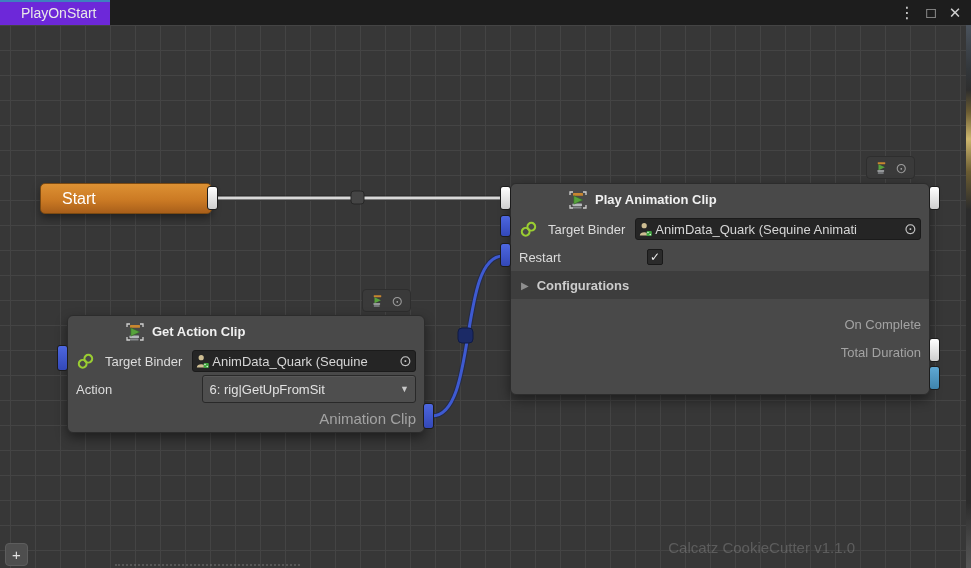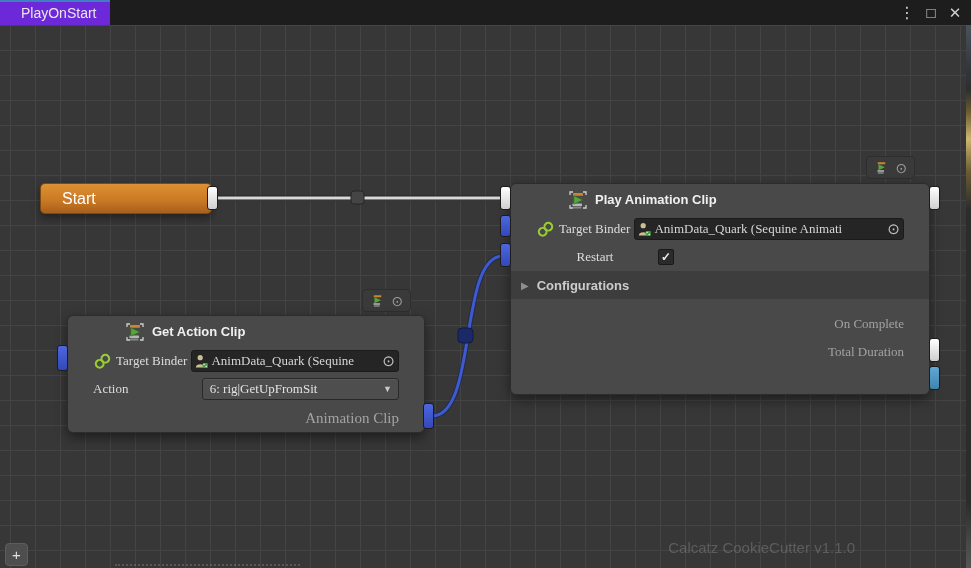--- a/index.html
+++ b/index.html
@@ -27,37 +27,37 @@
     background: linear-gradient(180deg, #4a525c 0%, #33373b 8%, #2e2e2e 12%, #6b5c32 16%, #cdb66e 21%, #6b5c32 27%, #2c2c2c 34%, #2c2c2c 88%, #4a4a4a 96%, #555 100%); }
 
   
   svg.wires { position: absolute; left: 0; top: 0; width: 971px; height: 568px; z-index: 5; }
 
   
   .node { position: absolute; background: #494949; border: 1px solid #2c2c2c; border-radius: 6px;
           box-shadow: 0 5px 12px rgba(0,0,0,0.45); z-index: 10; color: #dcdcdc; font-size: 13px; }
   .node-header { height: 31px; display: flex; align-items: center; gap: 7px; padding: 0 9px;
                  font-weight: bold; color: #f0f0f0; margin-left: 48px; }
-  .node-row { height: 28px; display: flex; align-items: center; gap: 4px; padding: 0 25px; font-family: Liberation Serif, serif; }
+  .node-row { height: 28px; display: flex; align-items: center; gap: 10px; padding: 0 8px; }
   .node-row.right { justify-content: flex-end; color: #a3a3a3; }
   .row-label { white-space: nowrap; }
   .fold-row { height: 28px; display: flex; align-items: center; gap: 8px; padding: 0 10px;
               background: #3d3d3d; font-weight: bold; color: #cccccc; }
   .fold-arrow { color: #8f8f8f; font-size: 10px; }
 
   
   .obj-field { height: 22px; background: #252525; border: 1px solid #1b1b1b; border-radius: 3px;
                display: flex; align-items: center; gap: 3px; padding: 0 18px 0 3px; overflow: hidden;
                position: relative; color: #d6d6d6; }
   .obj-field .obj-text { white-space: nowrap; overflow: hidden; }
   .obj-picker { position: absolute; right: 1px; top: 0; bottom: 0; width: 17px; display: flex;
                 align-items: center; justify-content: center; color: #c2c2c2; font-size: 15px; }
 
   
-  .dropdown { height: 22px; background: #4e4e4e; border: 1px solid #292929; border-radius: 3px;
+  .dropdown { height: 28px; background: #4e4e4e; border: 1px solid #292929; border-radius: 3px;
               display: flex; align-items: center; padding: 0 22px 0 7px; position: relative;
               color: #e2e2e2; overflow: hidden; box-shadow: inset 0 1px 0 rgba(255,255,255,0.06); }
   .dropdown .dd-arrow { position: absolute; right: 6px; color: #c8c8c8; font-size: 9px; }
 
   
   .checkbox { width: 16px; height: 16px; background: #2b2b2b; border: 1px solid #191919; border-radius: 2px;
               display: flex; align-items: center; justify-content: center; color: #ececec;
               font-size: 12px; font-weight: bold; }
 
   
@@ -166,21 +166,21 @@
             <circle cx="11.2" cy="12" r="0.7" fill="#ffffff"></circle>
           </svg>
         </span>
         <span class="obj-text">AnimData_Quark (Sequine Animati</span>
         <span class="obj-picker">⊙</span>
       </div>
     </div>
 
 
     <div class="node-row">
-      <span class="row-label" style="width:118px;text-align:center;">Restart</span>
+      <span class="row-label" style="width:118px;">Restart</span>
       <span class="checkbox">
         <span>✓</span>
       </span>
     </div>
 
     <div class="fold-row">
       <span class="fold-arrow">▶</span>
       <span>Configurations</span>
     </div>
 

